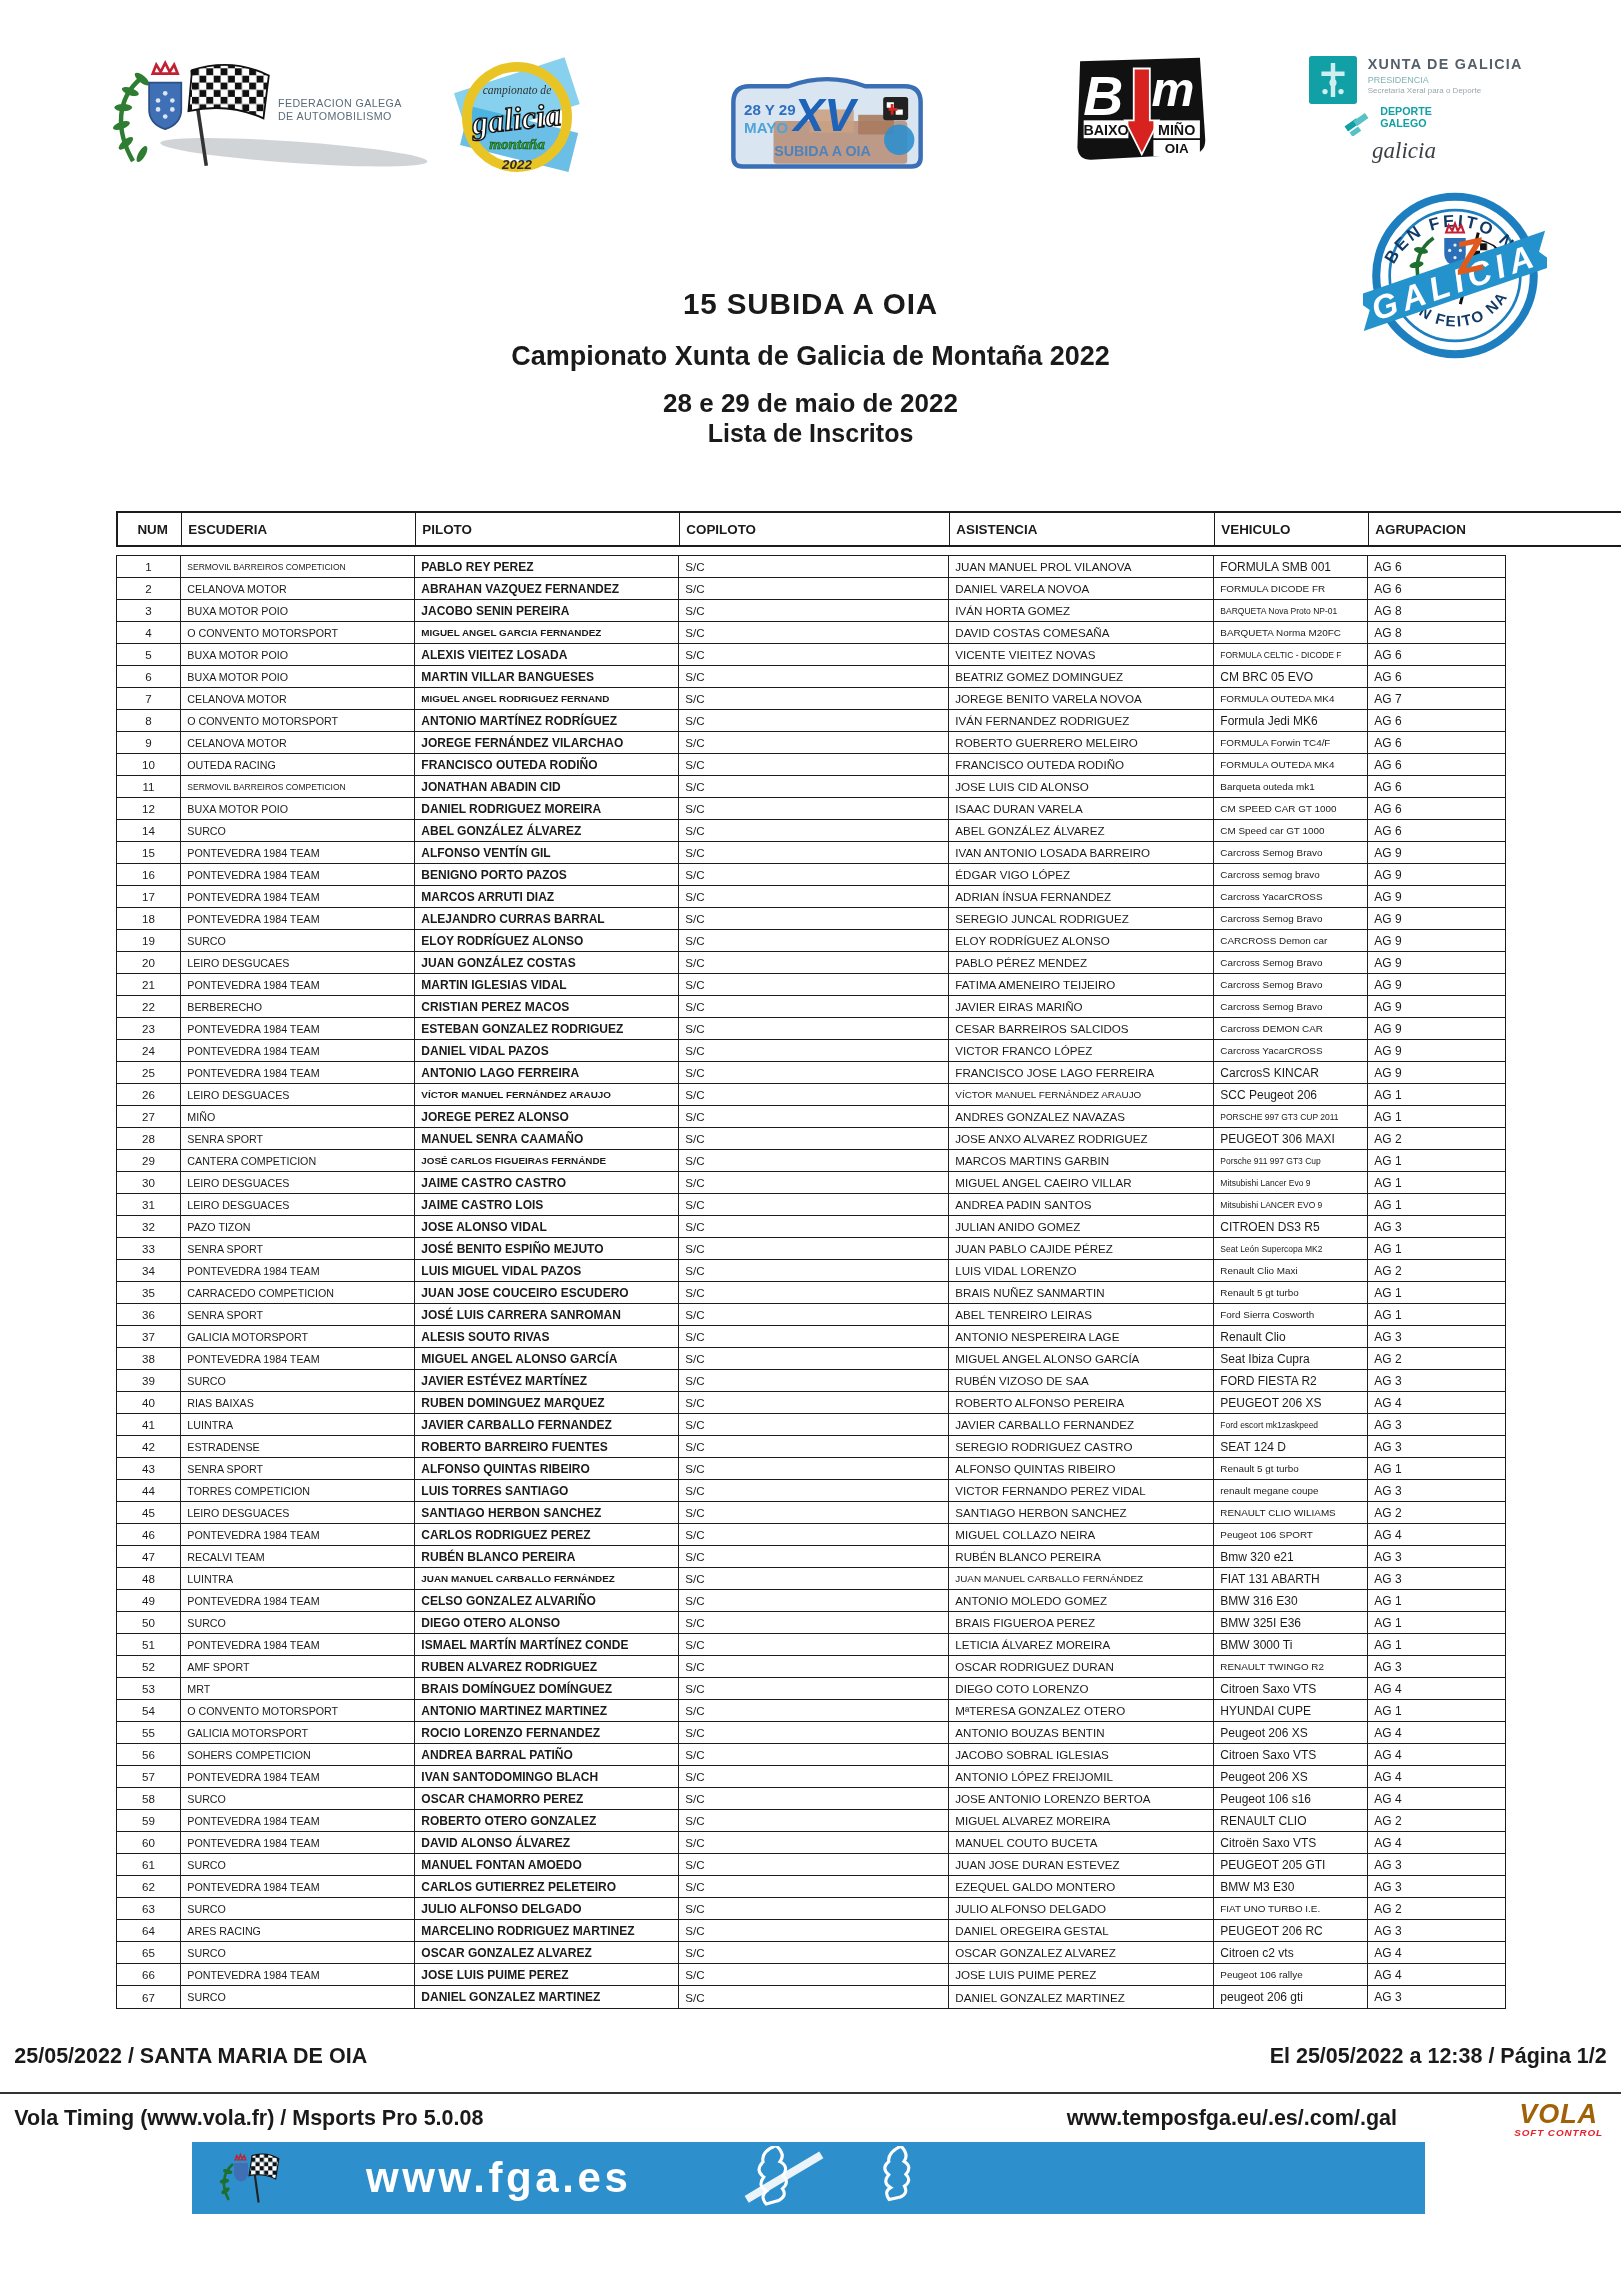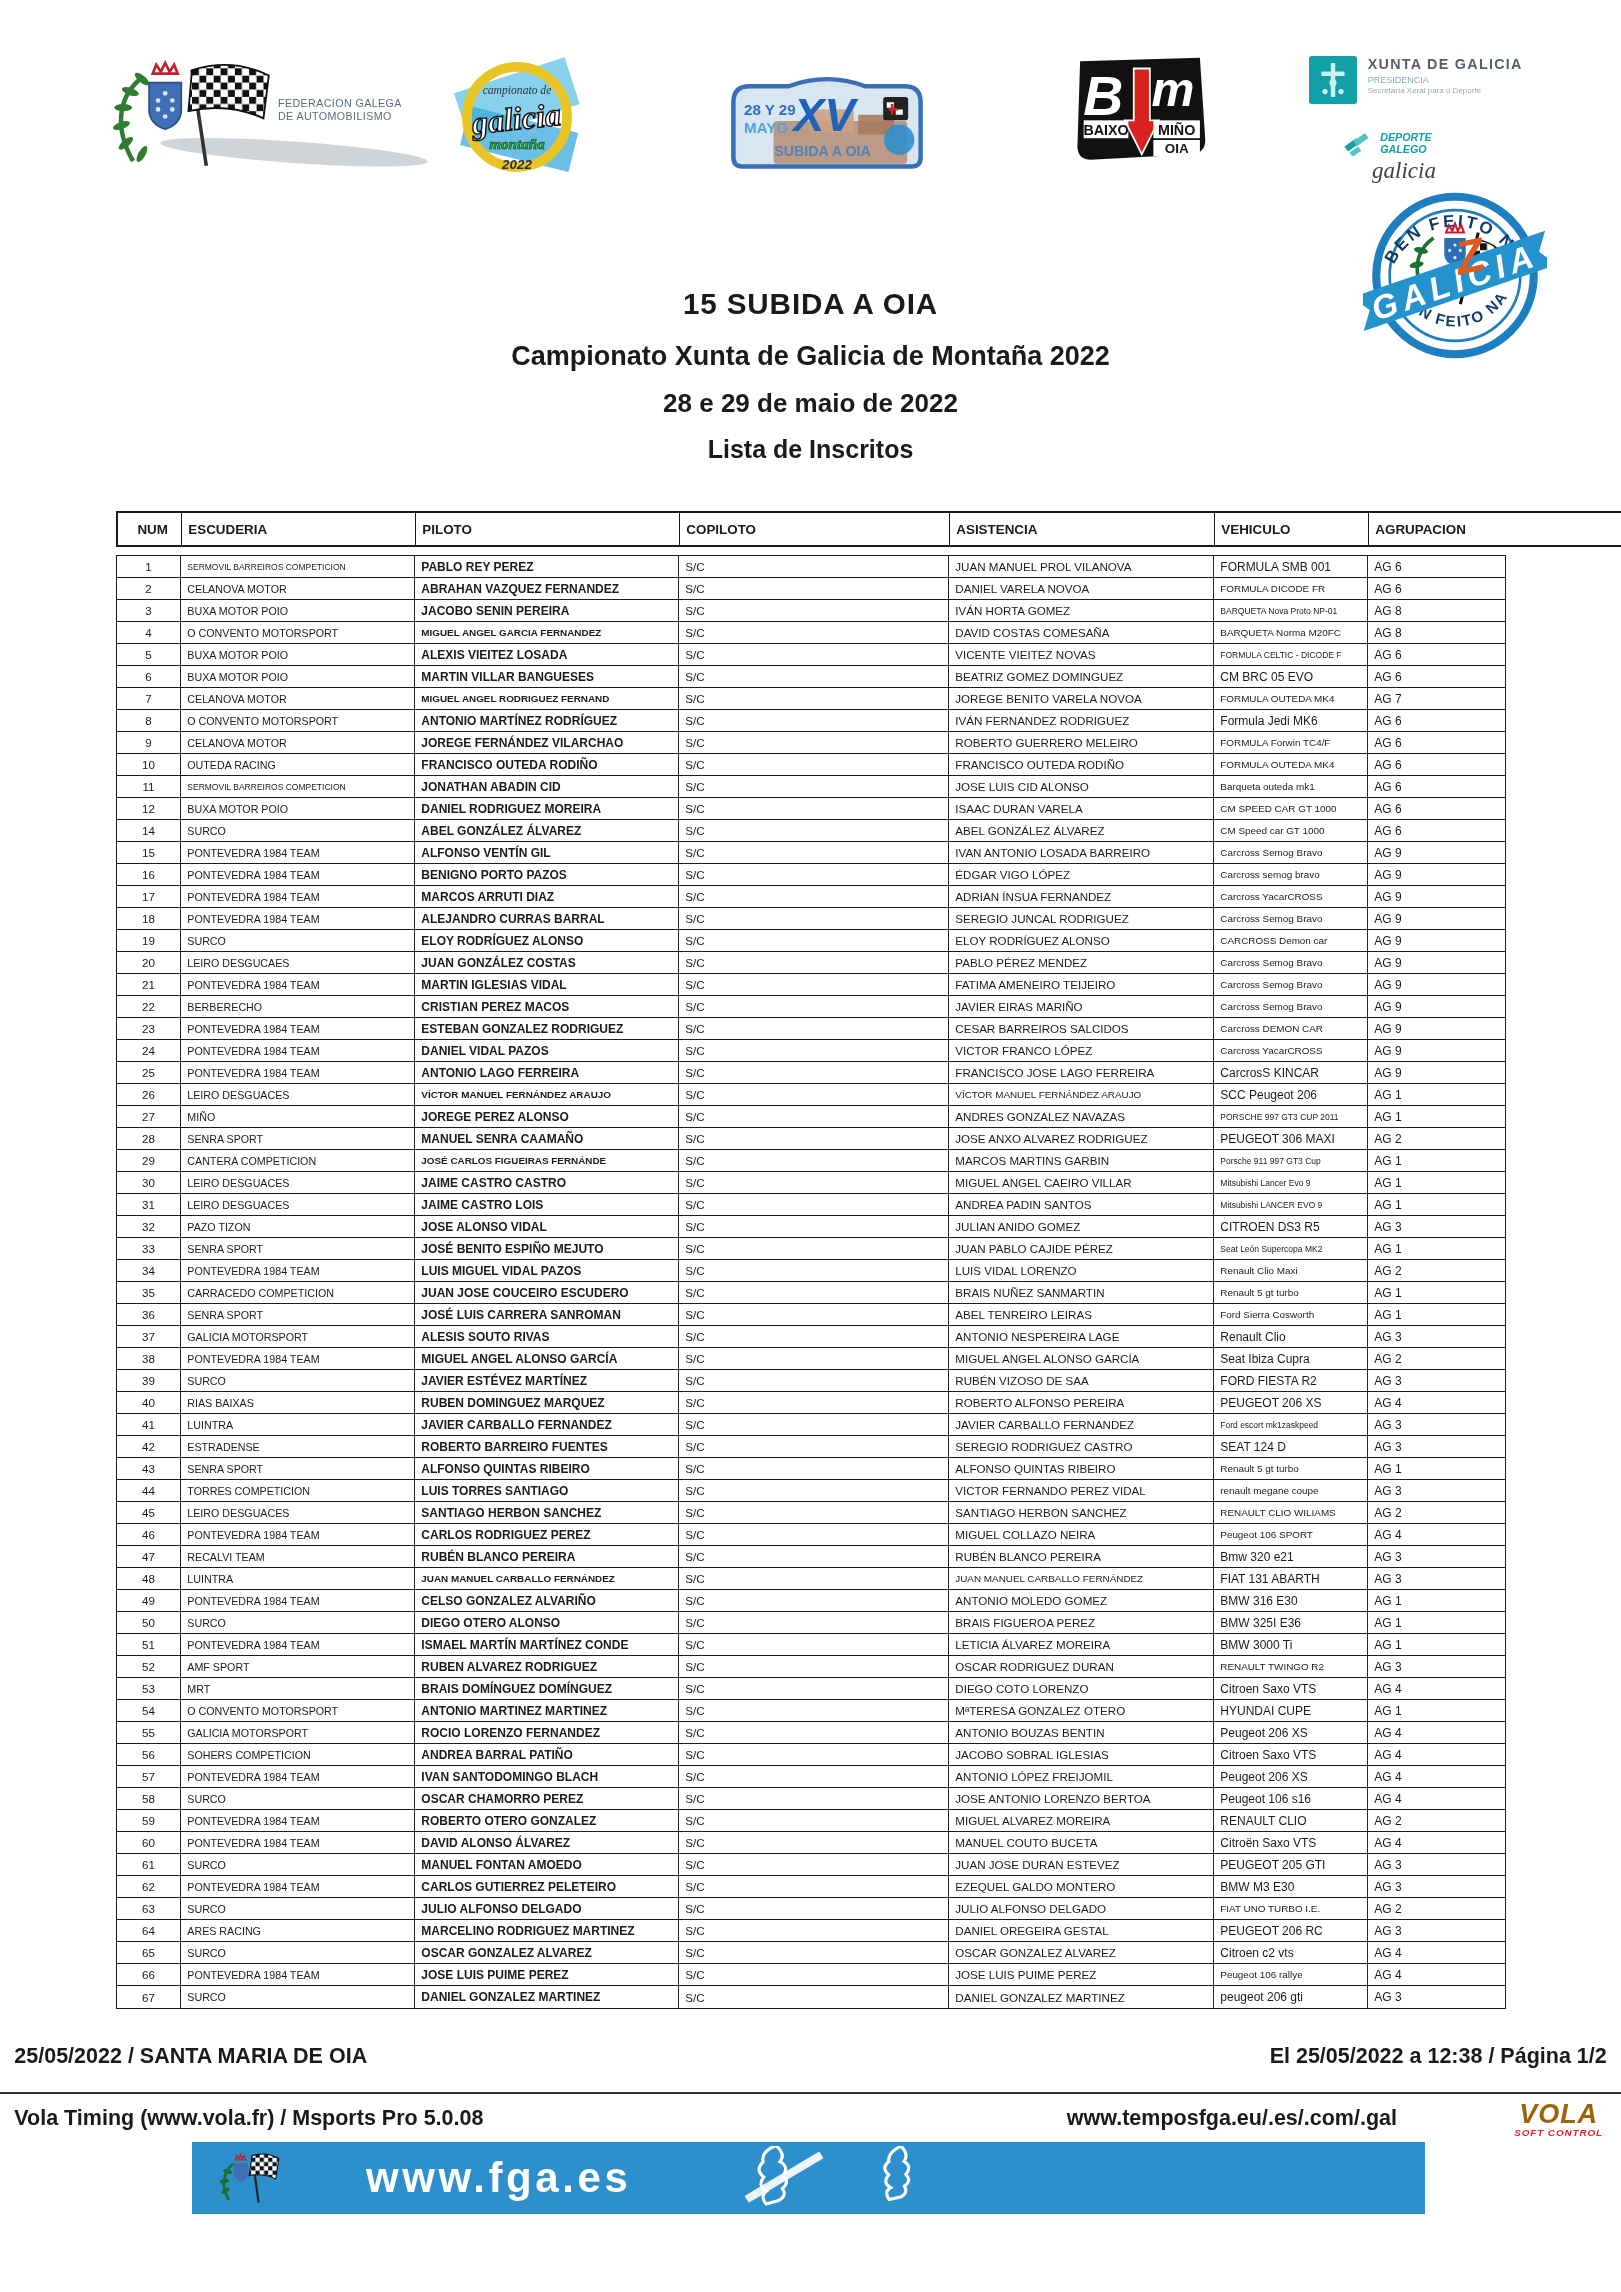--- a/index.html
+++ b/index.html
@@ -13,21 +13,21 @@
   #galicia-logo{left:441px;top:56px;}
   #plate-logo{left:724px;top:72px;}
   #bm-logo{left:1064px;top:54px;}
   #xunta-logo{left:1309px;top:56px;}
   #stamp-logo{left:1363px;top:186px;}
   
   .title-block{position:absolute;left:0;top:287px;width:100%;text-align:center;}
   .title-block .t1{font-size:29.6px;font-weight:bold;letter-spacing:0.9px;}
   .title-block .t2{font-size:27px;font-weight:bold;margin-top:19.7px;}
   .title-block .t3{font-size:26px;font-weight:bold;margin-top:16px;}
-  .title-block .t4{font-size:25px;font-weight:bold;margin-top:16px;}
+  .title-block .t4{font-size:25px;font-weight:bold;}
   
   .tbl-head{
     position:absolute;left:116px;top:511px;width:1552px;height:36px;
     display:flex;border:2.7px solid #1c1c1c;box-sizing:border-box;background:#fff;
   }
   .tbl-head .hc{
     font-size:13.4px;font-weight:bold;display:flex;align-items:center;
     border-right:1.8px solid #1c1c1c;box-sizing:border-box;padding-left:6.3px;
     white-space:nowrap;overflow:hidden;
   }
@@ -186,21 +186,21 @@
       <circle cx="27" cy="30" r="4" fill="#cfeef0"></circle>
       <circle cx="18" cy="40" r="3" fill="#cfeef0"></circle>
         <circle cx="36" cy="40" r="3" fill="#cfeef0"></circle>
     </svg>
     <div>
       <div class="xunta-title">XUNTA DE GALICIA</div>
       <div class="xunta-sub">PRESIDENCIA</div>
       <div class="xunta-sub2">Secretaría Xeral para o Deporte</div>
     </div>
   </div>
-  <div style="display:flex;gap:7.2px;margin-top:22px;margin-left:34px;align-items:flex-end;font-style:italic;">
+  <div style="display:flex;gap:7.2px;margin-top:2px;margin-left:34px;align-items:flex-start;">
     <svg width="30" height="30" viewBox="0 0 34 34">
       <rect x="2" y="18" width="16" height="7" fill="#11a0a5" transform="rotate(-35 10 21)"></rect>
       <rect x="12" y="12" width="16" height="7" fill="#57c2c6" transform="rotate(-35 20 15)"></rect>
       <rect x="8" y="26" width="12" height="6" fill="#57c2c6" transform="rotate(-35 14 29)"></rect>
     </svg>
     <div class="deporte">
       <div>DEPORTE</div>
       <div>GALEGO</div>
     </div>
   </div>

